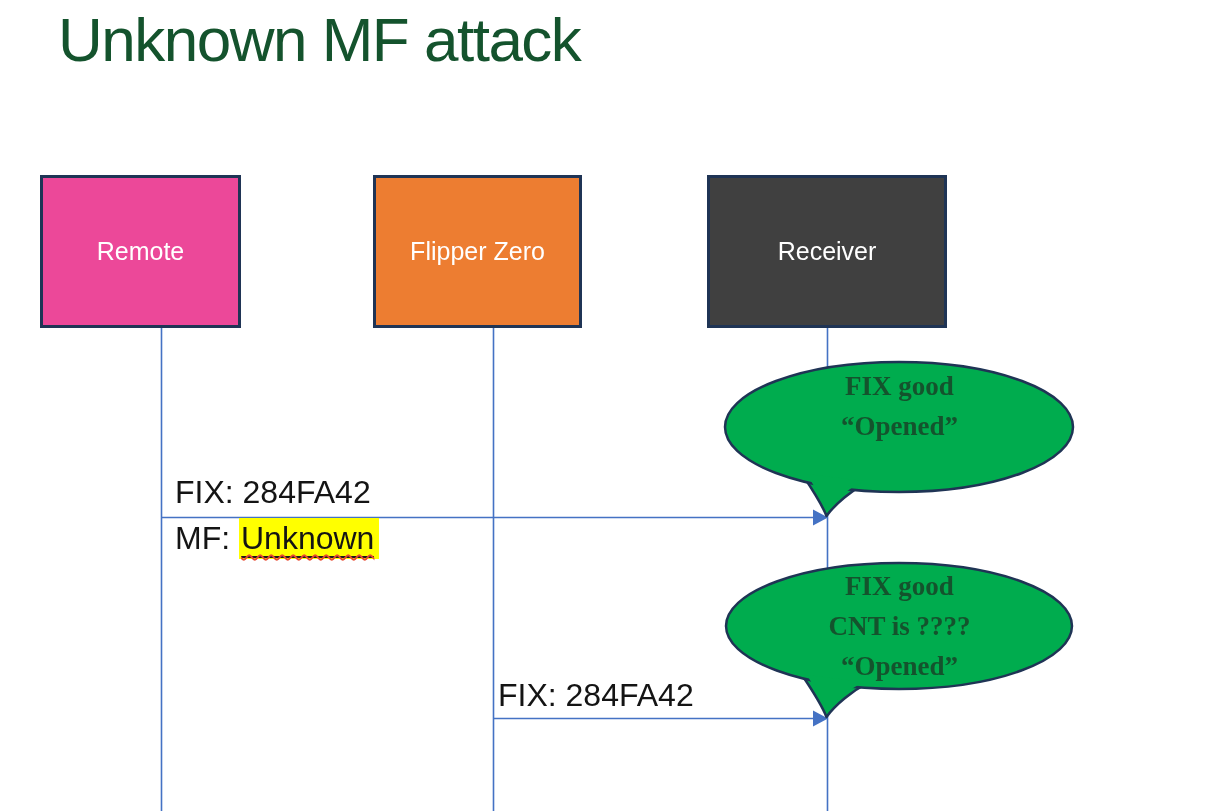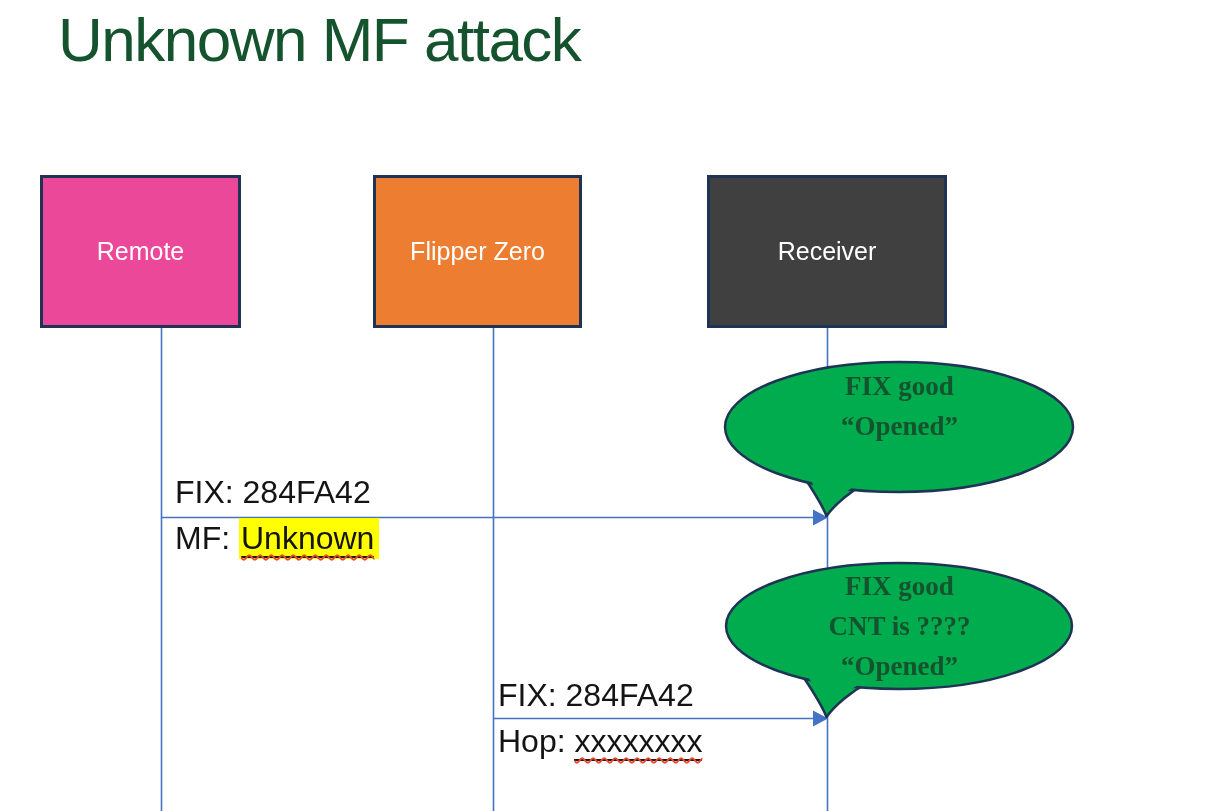--- a/index.html
+++ b/index.html
@@ -75,21 +75,20 @@
     <path d="M 807 675 C 817 692 823 703 826 711 C 833 702 849 689 864 682 Z" fill="#00ac4e"></path>
   </svg>
 
   <div class="msg-text" style="left:175px;top:475px;">FIX: 284FA42</div>
   <div class="msg-text" style="left:175px;top:521px;">
     <div><span>MF: </span><span class="hl"><span class="misspelled">Unknown</span></span></div>
   </div>
 
   <div class="msg-text" style="left:498px;top:678px;">FIX: 284FA42</div>
   <div class="msg-text" style="left:498px;top:724px;">
-    <div><span>Hop: </span><span class="misspelled">xxxxxxxx</span></div>
   </div>
 
   <div class="bubble-text bubble1-text">
     <div>FIX good</div>
     <div>“Opened”</div>
   </div>
   <div class="bubble-text bubble2-text">
     <div>FIX good</div>
     <div>CNT is ????</div>
     <div>“Opened”</div>

